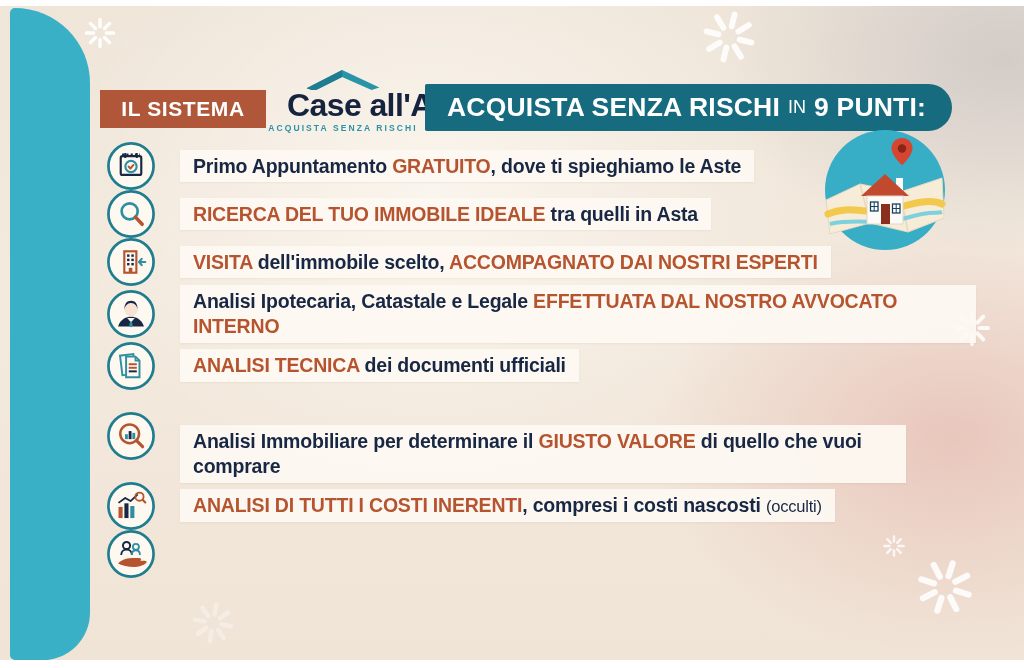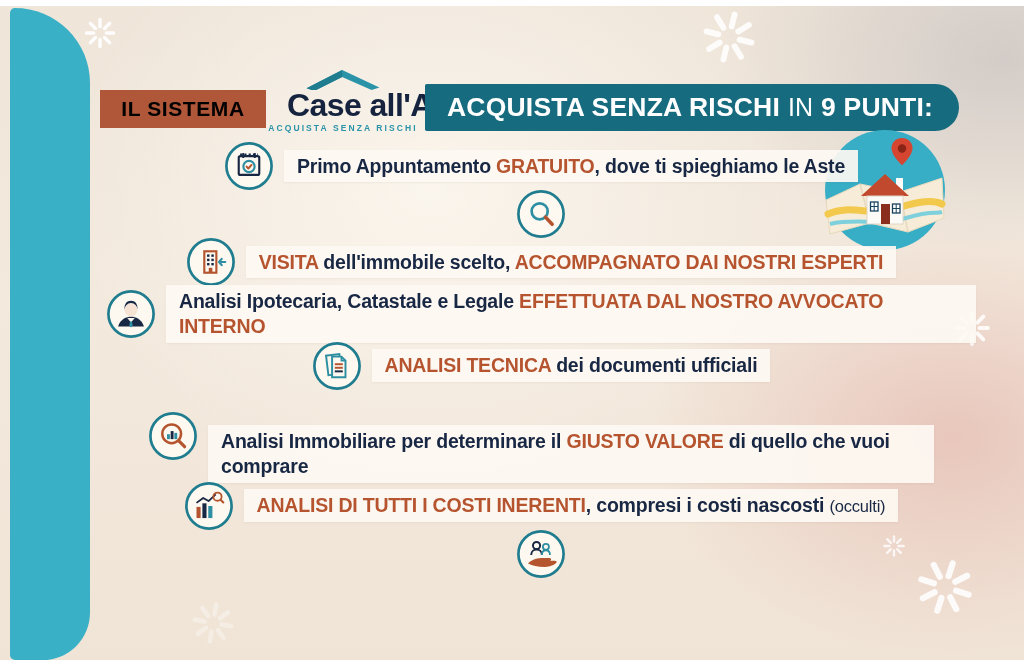--- a/index.html
+++ b/index.html
@@ -11,42 +11,42 @@
         radial-gradient(400px 270px at 98% 8%,  rgba(186,182,184,.55), rgba(186,182,184,0) 72%),
         radial-gradient(520px 420px at 42% 28%, rgba(255,252,246,.65), rgba(255,252,246,0) 72%),
         linear-gradient(180deg,#efe5d9 0%,#f3e9dd 45%,#f0e4d6 100%);}
   .sidebar{position:absolute;left:10px;top:8px;width:80px;height:652px;background:#3ab0c7;
            border-radius:6px 92px 58px 6px;}
   .sparkle{position:absolute;pointer-events:none;}
   .sparkle svg{display:block;width:100%;height:100%;}
 
   
   .badge{position:absolute;left:100px;top:90px;width:166px;height:38px;background:#b05639;
-         color:#000000;display:flex;align-items:center;justify-content:center;
+         color:#ffffff;display:flex;align-items:center;justify-content:center;
          font-weight:bold;font-size:21px;letter-spacing:.6px;}
   .logo{position:absolute;left:263px;top:64px;width:160px;text-align:center;}
   .logo-roof{height:26px;}
   .logo-roof svg{display:block;margin:0 auto;}
   .logo-name{font-size:32px;font-weight:bold;color:#15233f;letter-spacing:-.6px;
              line-height:.95;white-space:nowrap;margin-left:24px;}
   .logo-tag{font-size:8.5px;font-weight:bold;color:#2a93a8;letter-spacing:2.1px;
             margin-top:3px;white-space:nowrap;}
   .banner{position:absolute;left:425px;top:84px;height:47px;background:#176b7e;color:#fff;
           border-radius:2px 26px 26px 2px;display:flex;align-items:center;
           padding:0 26px 0 22px;white-space:nowrap;}
   .banner .big{font-size:26.5px;font-weight:bold;letter-spacing:.2px;}
-  .banner .small{font-size:25px;font-weight:normal;margin:0 8px;}
+  .banner .small{font-size:18px;font-weight:normal;margin:0 8px;}
 
   
   .map-illu{position:absolute;left:820px;top:118px;width:130px;height:134px;}
   .map-illu svg{display:block;width:100%;height:100%;}
 
   
   .points{position:absolute;left:106px;top:141px;width:870px;display:flex;flex-direction:column;}
-  .point-row{display:flex;align-items:center;gap:10px;margin-top:-2px;justify-content:center;}
+  .point-row{display:flex;align-items:center;gap:24px;margin-top:-2px;}
   .point-row:first-child{margin-top:0;}
   .point-icon{width:50px;height:50px;flex:0 0 50px;}
   .point-icon svg{display:block;width:100%;height:100%;}
   .point-strip{background:rgba(253,249,242,.93);box-shadow:0 1px 2px rgba(90,60,40,.06);
                padding:4px 13px;font-size:19.5px;line-height:1.28;letter-spacing:-.2px;}
   .point-row:nth-child(5) .point-strip{max-width:662px;}
   .point-row:nth-child(6) .point-strip{max-width:700px;margin-top:36px;}
   .seg-nav{color:#182743;font-weight:bold;}
   .seg-acc{color:#b5542f;font-weight:bold;}
   .seg-nav-small{color:#182743;font-weight:normal;font-size:16.5px;}
@@ -200,20 +200,21 @@
         <div class="point-strip"><span class="seg-nav">Primo Appuntamento </span><span class="seg-acc">GRATUITO</span><span class="seg-nav">, dove ti spieghiamo le Aste</span></div>
       </div>
       <div class="point-row">
         <div class="point-icon">
           <svg viewBox="0 0 56 56">
             <circle cx="28" cy="28" r="25.3" fill="#fdf8f0" stroke="#1f7d8f" stroke-width="3"></circle>
             <circle cx="26.5" cy="25" r="9" fill="none" stroke="#2e8fa3" stroke-width="3"></circle>
             <line x1="33" y1="31.5" x2="40.5" y2="39.5" stroke="#b5552f" stroke-width="4" stroke-linecap="round"></line>
           </svg>
         </div>
+        <div class="point-strip"><span class="seg-acc">RICERCA DEL TUO IMMOBILE IDEALE</span><span class="seg-nav"> tra quelli in Asta</span></div>
       </div>
       <div class="point-row">
         <div class="point-icon">
           <svg viewBox="0 0 56 56">
             <circle cx="28" cy="28" r="25.3" fill="#fdf8f0" stroke="#1f7d8f" stroke-width="3"></circle>
             <rect x="20.5" y="16" width="13.5" height="24" fill="none" stroke="#b5552f" stroke-width="2.4"></rect>
             <g fill="#182743">
               <rect x="23.6" y="19.5" width="2.7" height="2.7"></rect>
               <rect x="28.4" y="19.5" width="2.7" height="2.7"></rect>
               <rect x="23.6" y="24.3" width="2.7" height="2.7"></rect>

